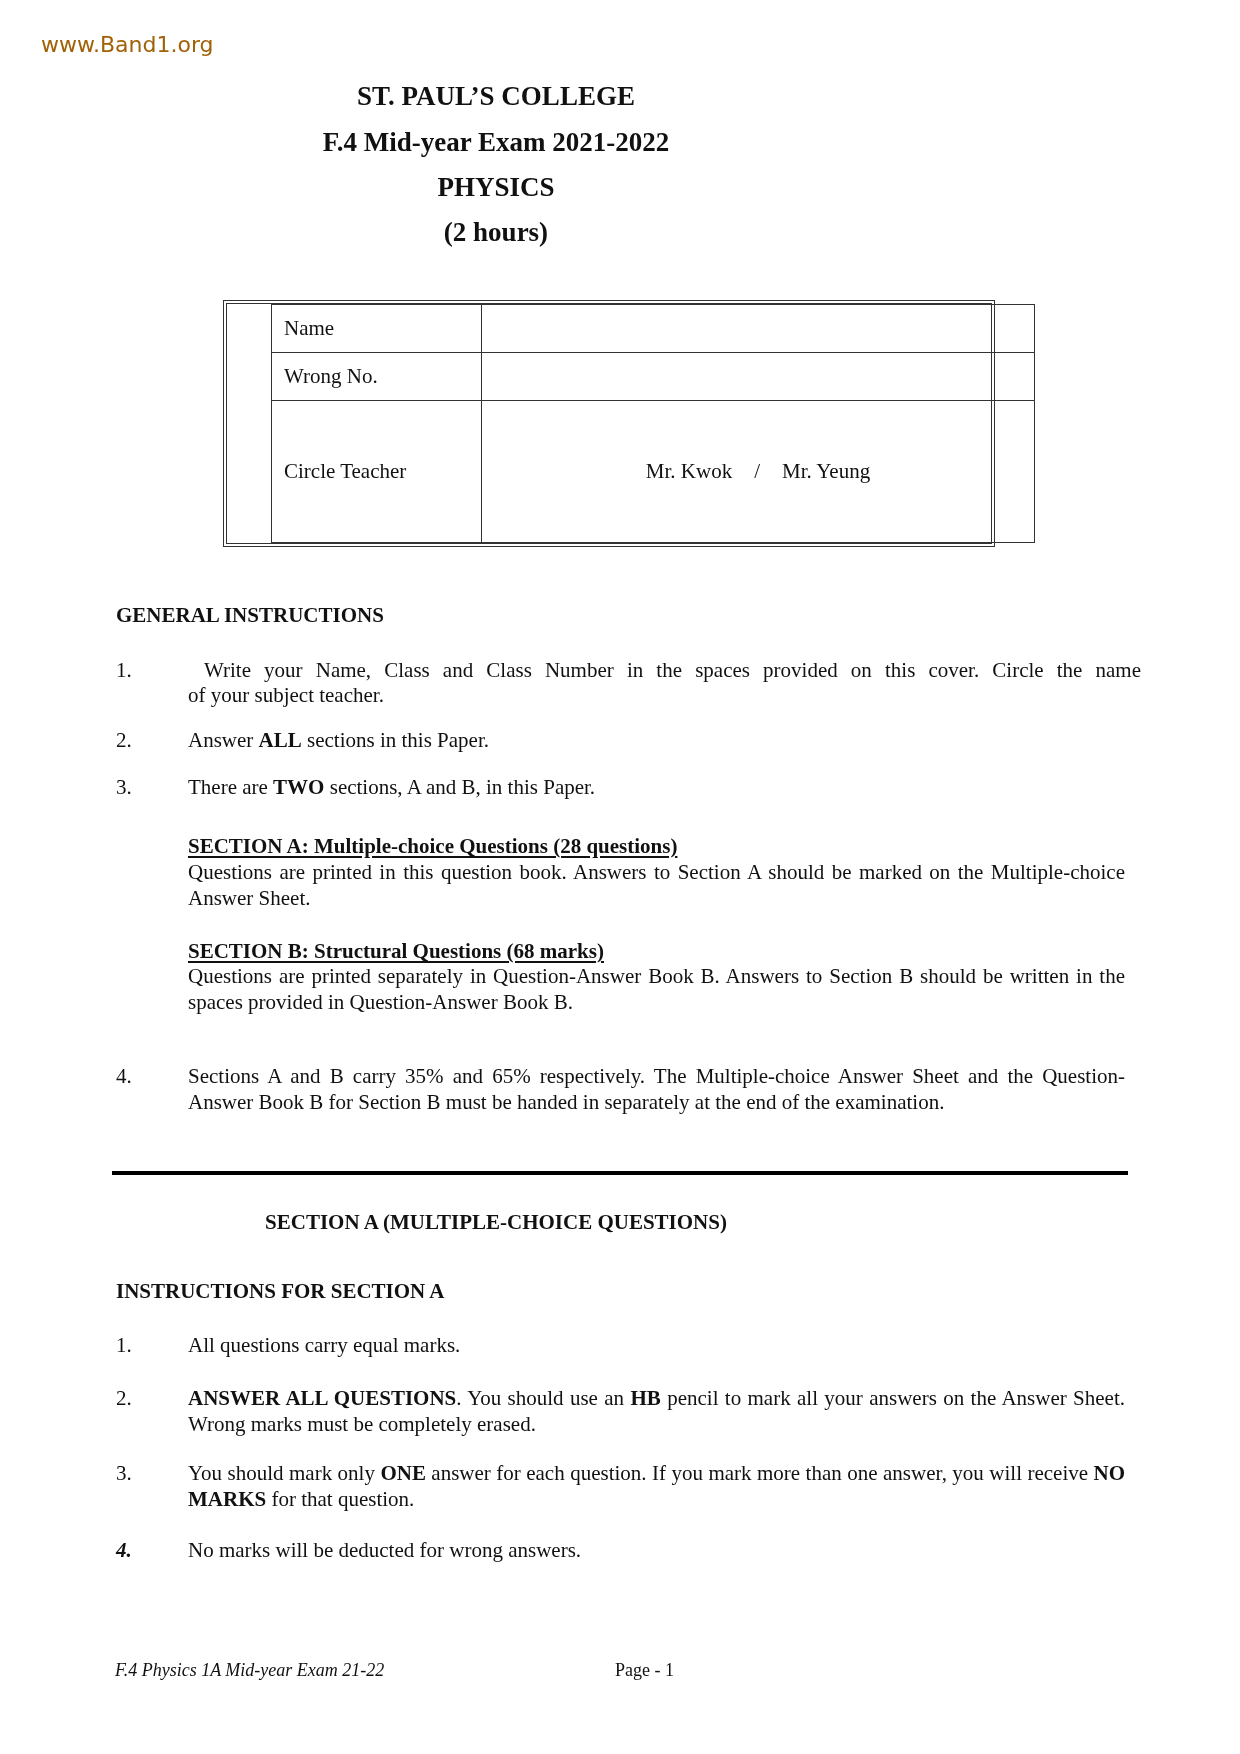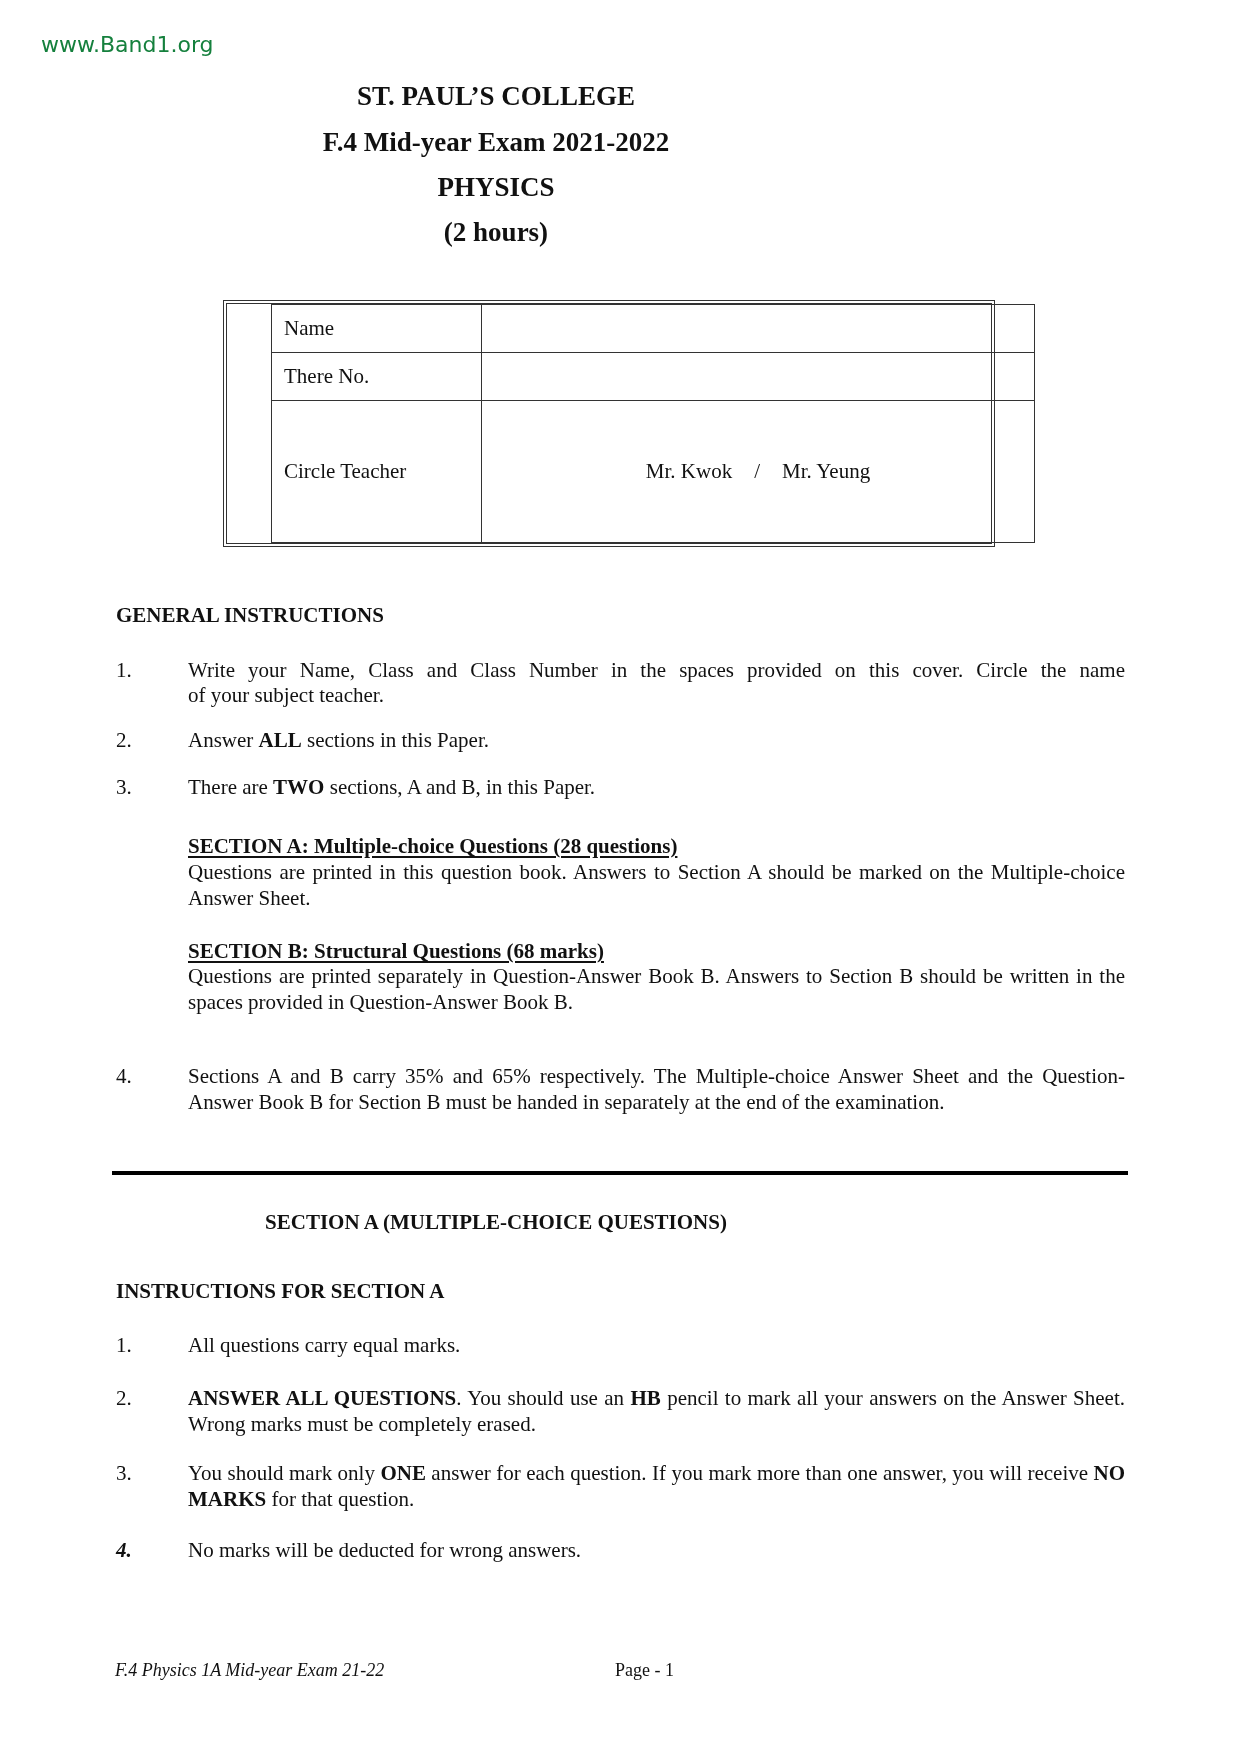--- a/index.html
+++ b/index.html
@@ -1,20 +1,20 @@
 <!DOCTYPE html>
 <html><head>
 <meta charset="utf-8">
 <style>
   html, body { margin: 0; padding: 0; background: #ffffff; }
   body { width: 1240px; height: 1754px; position: relative; overflow: hidden;
          font-family: "Liberation Serif", "DejaVu Serif", serif; color: #111111; }
   .abs { position: absolute; white-space: nowrap; }
   .watermark { left: 41px; top: 32px; font-family: "DejaVu Sans", "Liberation Sans", sans-serif;
-               font-size: 22px; color: #15803d; }
+               font-size: 22px; color: #a16207; }
   .title { left: 0; width: 992px; text-align: center; font-weight: bold; font-size: 27px; line-height: 30px; }
   .b { font-weight: bold; }
   .u { text-decoration: underline; text-decoration-thickness: 2px; text-underline-offset: 3px; }
   .num { left: 116px; font-size: 21px; line-height: 25px; }
   .para { left: 188px; width: 937px; font-size: 21px; line-height: 25.5px; white-space: normal;
           text-align: justify; }
   .para-line { left: 188px; font-size: 21px; line-height: 25px; }
   .heading { left: 116px; font-weight: bold; font-size: 21px; line-height: 25px; }
 
   
@@ -44,37 +44,37 @@
 <div class="abs title" style="top:217px">(2 hours)</div>
 
 <div class="info-table">
   <table>
     <tbody>
         <tr class="row-s">
       <td class="label">Name</td>
       <td class="val"></td>
     </tr>
     <tr class="row-s">
-      <td class="label">There No.</td>
+      <td class="label">Wrong No.</td>
       <td class="val"></td>
     </tr>
     <tr class="row-l">
       <td class="label">Circle Teacher</td>
       <td class="val">
         <span class="teacher-opt">Mr. Kwok</span><span class="sep">/</span><span class="teacher-opt">Mr. Yeung</span>
       </td>
     </tr>
   </tbody>
     </table>
 </div>
 
 <div class="abs heading" style="top:603px">GENERAL INSTRUCTIONS</div>
 
 <div class="abs num" style="top:658px">1.</div>
-<div class="abs para-line" style="top:658px; width:937px; text-align:justify; text-align-last:justify; white-space:normal;">Write your Name, Class and Class Number in the spaces provided on this cover.  Circle the name</div>
+<div class="abs para-line" style="top:658px; width:937px; text-align:justify; text-align-last:justify; white-space:normal;margin-left:16px;">Write your Name, Class and Class Number in the spaces provided on this cover.  Circle the name</div>
 <div class="abs para-line" style="top:683px">of your subject teacher.</div>
 
 <div class="abs num" style="top:728px">2.</div>
 <div class="abs para-line" style="top:728px"><span>Answer </span><span class="b">ALL</span><span> sections in this Paper.</span></div>
 
 <div class="abs num" style="top:775px">3.</div>
 <div class="abs para-line" style="top:775px"><span>There are </span><span class="b">TWO</span><span> sections, A and B, in this Paper.</span></div>
 
 <div class="abs para-line b u" style="top:834px">SECTION A: Multiple-choice Questions (28 questions)</div>
 <div class="abs para" style="top:860px">Questions are printed in this question book.  Answers to Section A should be marked on the Multiple-choice Answer Sheet.</div>

